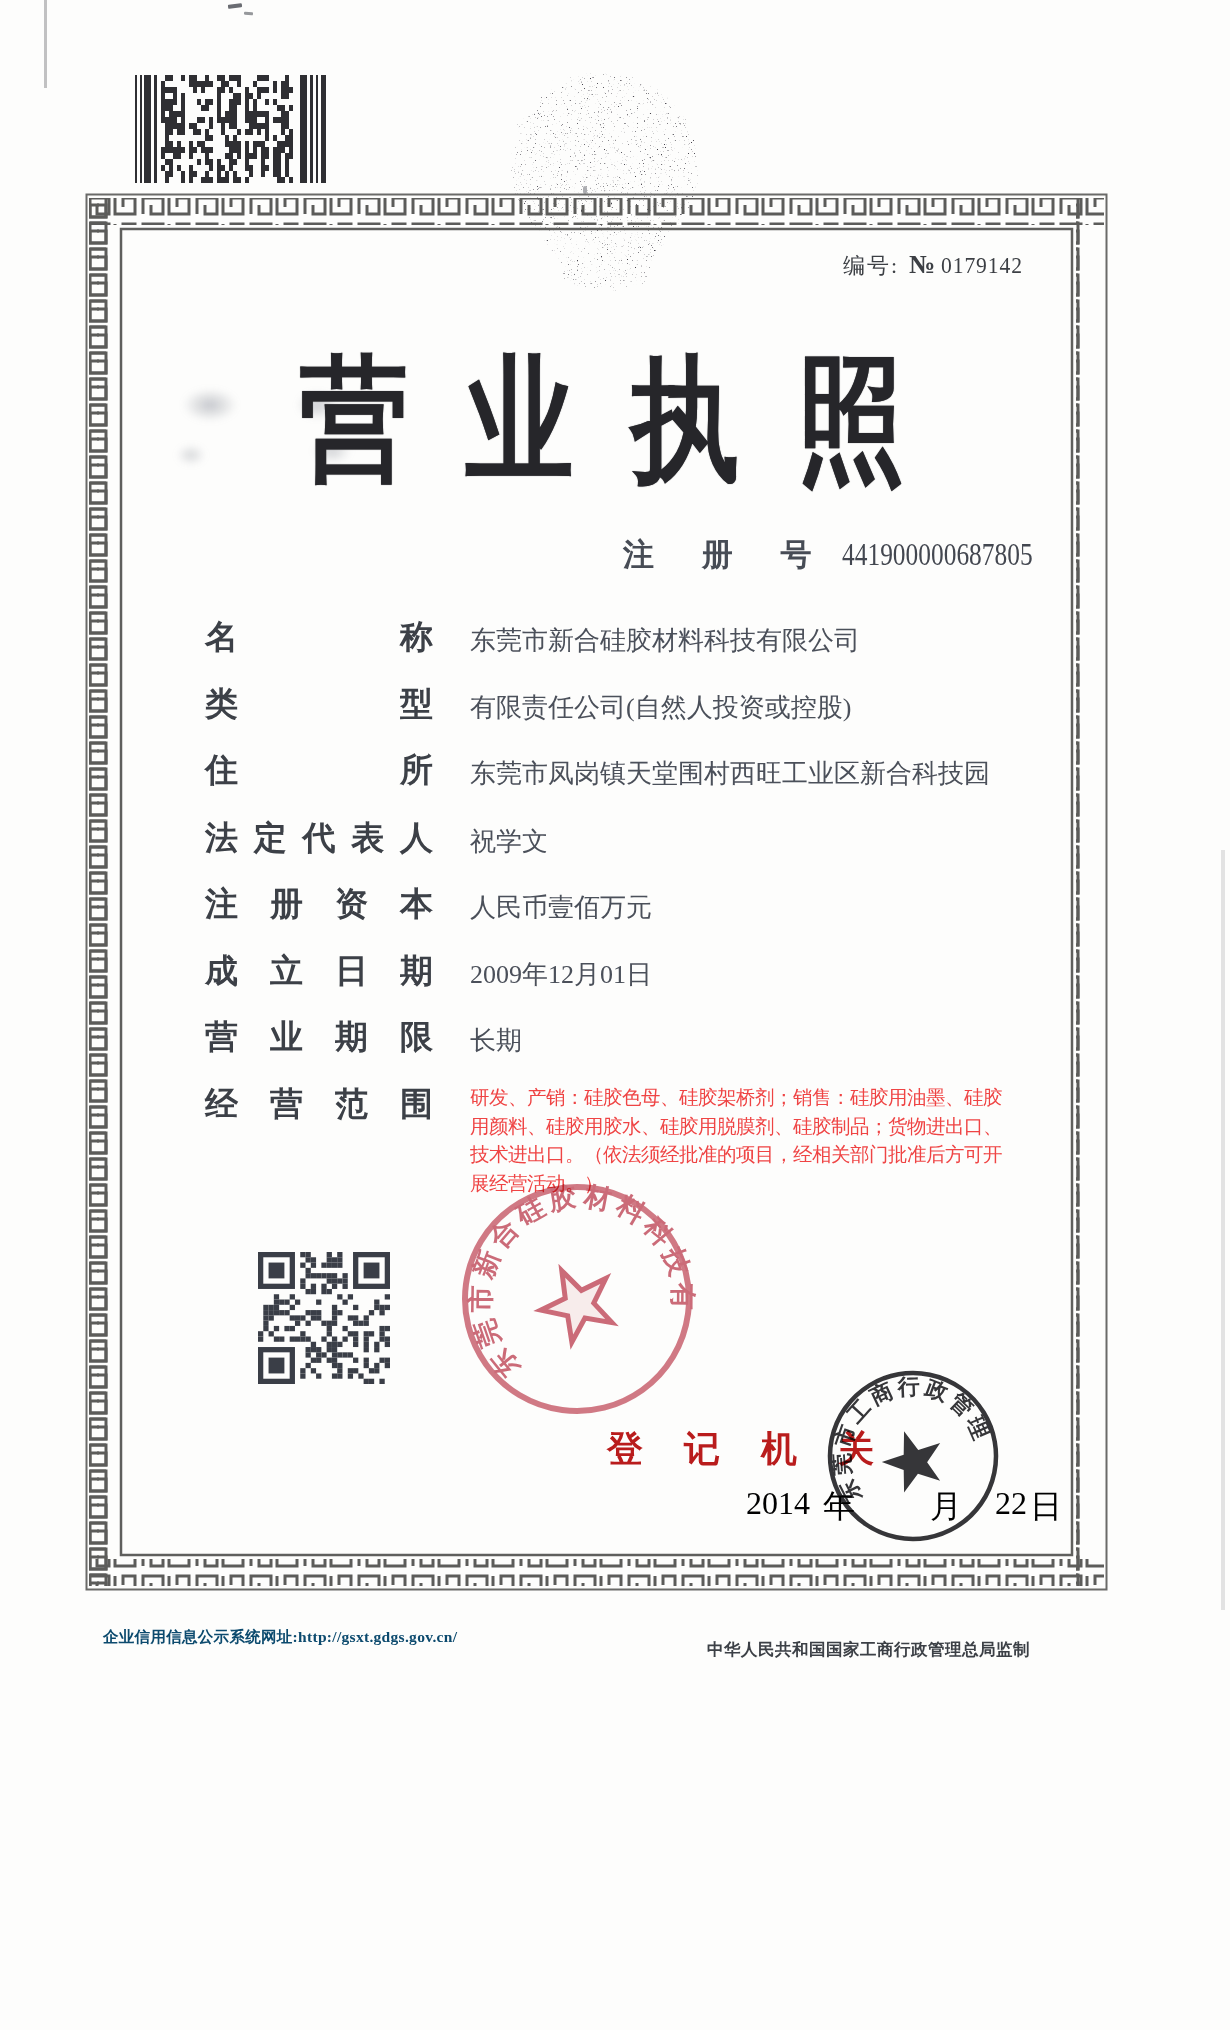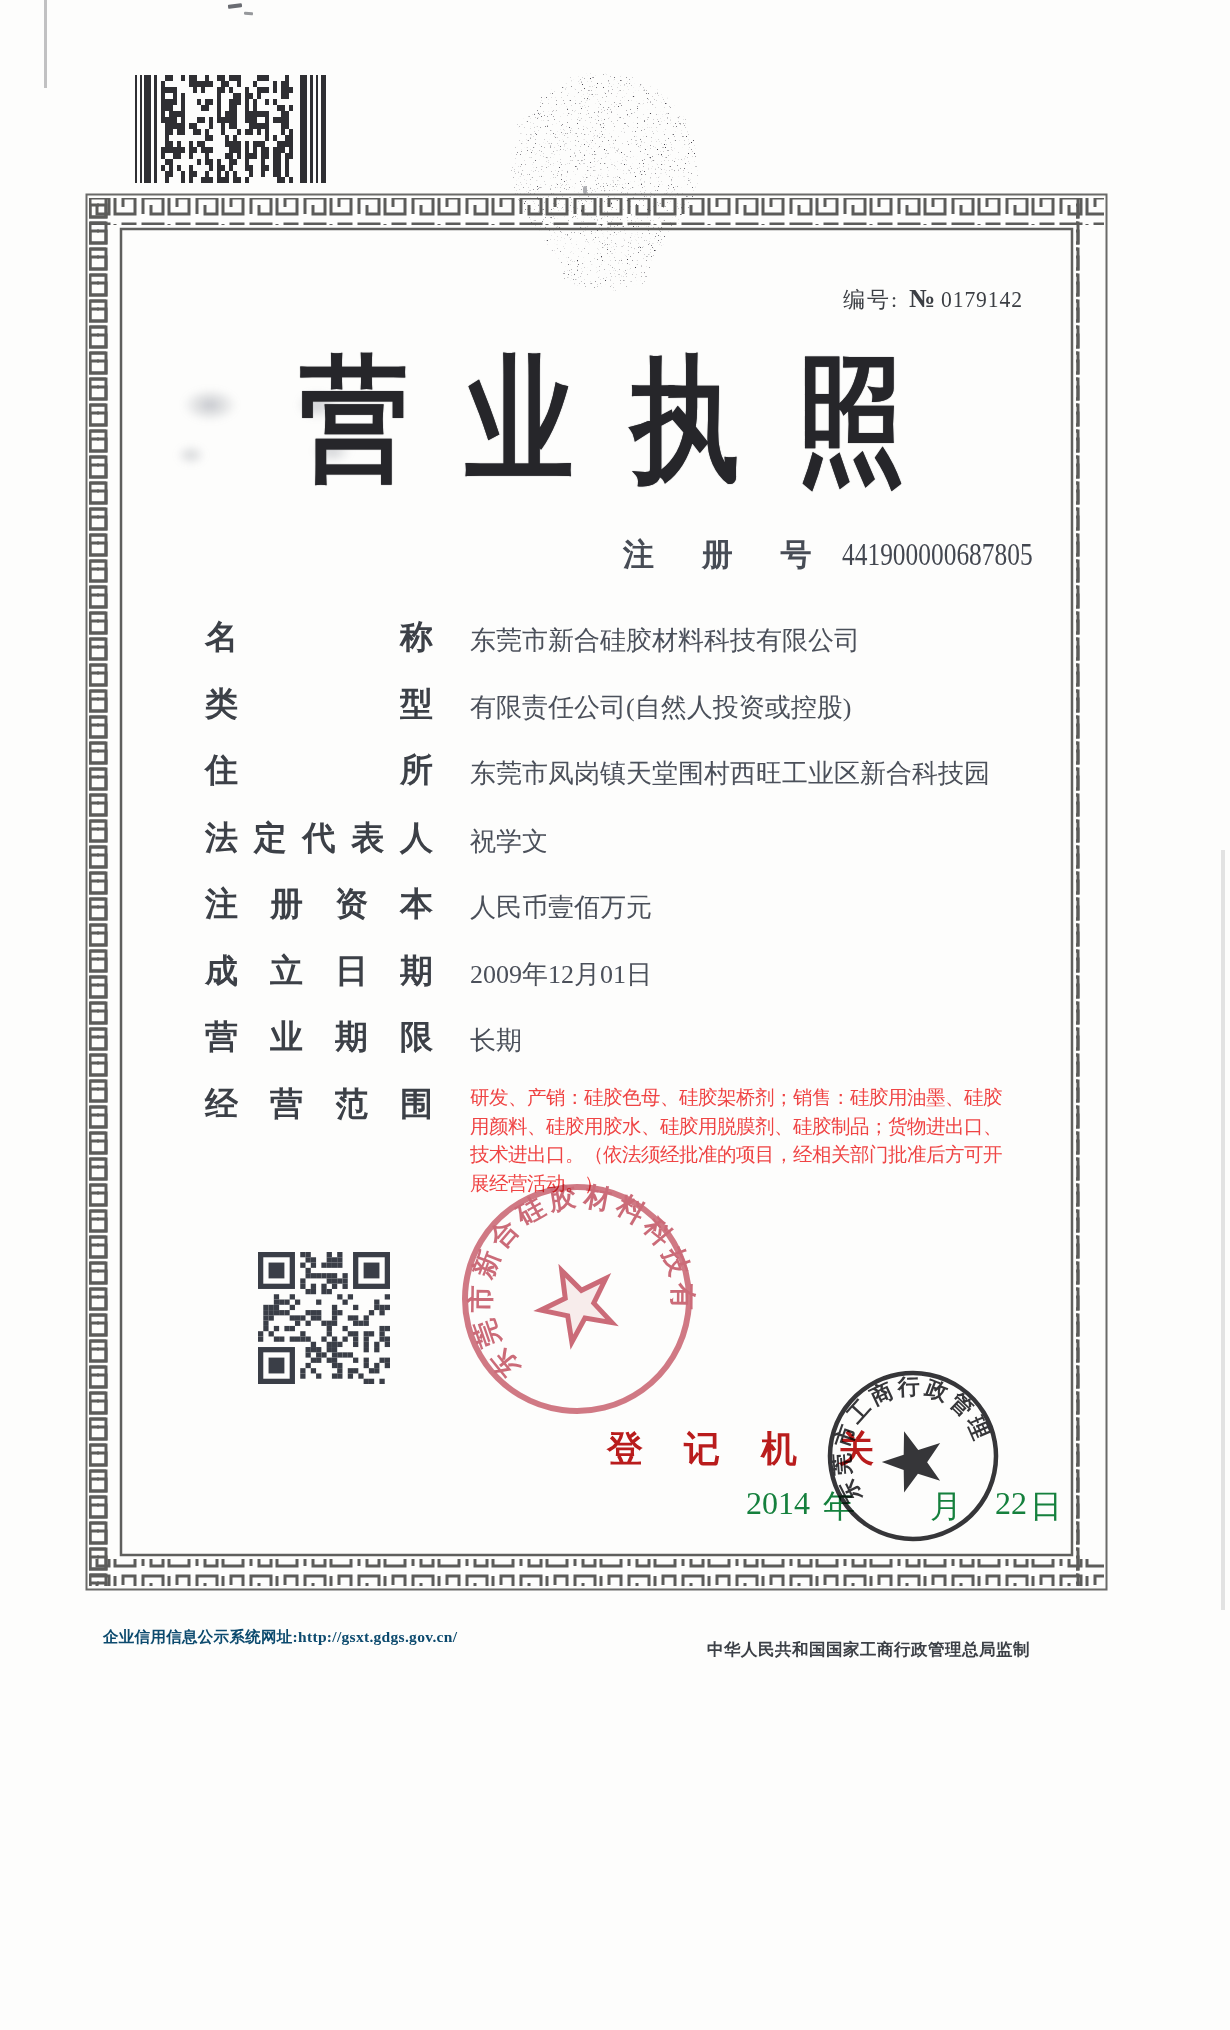--- a/index.html
+++ b/index.html
@@ -10,21 +10,21 @@
     color:#3a3e45;
   }
   .abs{position:absolute;}
   
   .barcode{left:135px;top:75px;width:192px;height:108px;}
   
   .emblem{left:500px;top:66px;width:210px;height:226px;}
   
   .frame{left:85px;top:193px;}
   
-  .serial{left:843px;top:250px;font-size:22px;color:#3c3f44;letter-spacing:2px;white-space:nowrap;margin-top:34px;}
+  .serial{left:843px;top:250px;font-size:22px;color:#3c3f44;letter-spacing:2px;white-space:nowrap;}
   .serial .nomark{font-size:26px;font-weight:bold;margin:0 6px 0 10px;letter-spacing:0;}
   .serial .snum{font-size:24px;letter-spacing:1px;display:inline-block;transform:scaleX(.9);transform-origin:left;}
   
   .title{
     left:300px;top:348px;font-size:135px;line-height:1.08;font-weight:800;color:#26262a;
     letter-spacing:72px;white-space:nowrap;transform:scaleX(.8);transform-origin:left top;
     text-shadow:0 0 1px #3a3a3e;
   }
   
   .regline{left:623px;top:534px;white-space:nowrap;color:#474c55;}
@@ -42,21 +42,21 @@
     white-space:normal;width:540px;font-size:19.5px;line-height:28.5px;
     letter-spacing:-0.5px;margin-top:-2px;color:#ef4444;
   }
   
   .qr{left:258px;top:1252px;width:132px;height:132px;}
   
   .red-seal{left:447px;top:1169px;mix-blend-mode:multiply;opacity:.92;}
   .black-seal{left:813px;top:1356px;mix-blend-mode:multiply;opacity:.95;}
   
   .registrar{left:607px;top:1425px;font-size:36px;font-weight:600;letter-spacing:16px;color:#b91c1c;white-space:nowrap;}
-  .dateline{left:746px;top:1485px;width:320px;height:42px;font-size:32px;color:#15803d;}
+  .dateline{left:746px;top:1485px;width:320px;height:42px;font-size:32px;color:#000000;}
   .dateline span{position:absolute;top:0;white-space:nowrap;}
   .d-year{left:0;}
   .d-year-suffix{left:77px;}
   .d-month-suffix{left:184px;}
   .d-day{left:249px;}
   .d-day-suffix{left:284px;}
   
   .footer-left{left:103px;top:1627px;font-size:15.5px;color:#0c4a6e;letter-spacing:.3px;font-weight:600;}
   .footer-right{left:707px;top:1624px;font-size:16.5px;color:#3c4046;letter-spacing:.5px;font-weight:600;margin-top:15px;}
   

